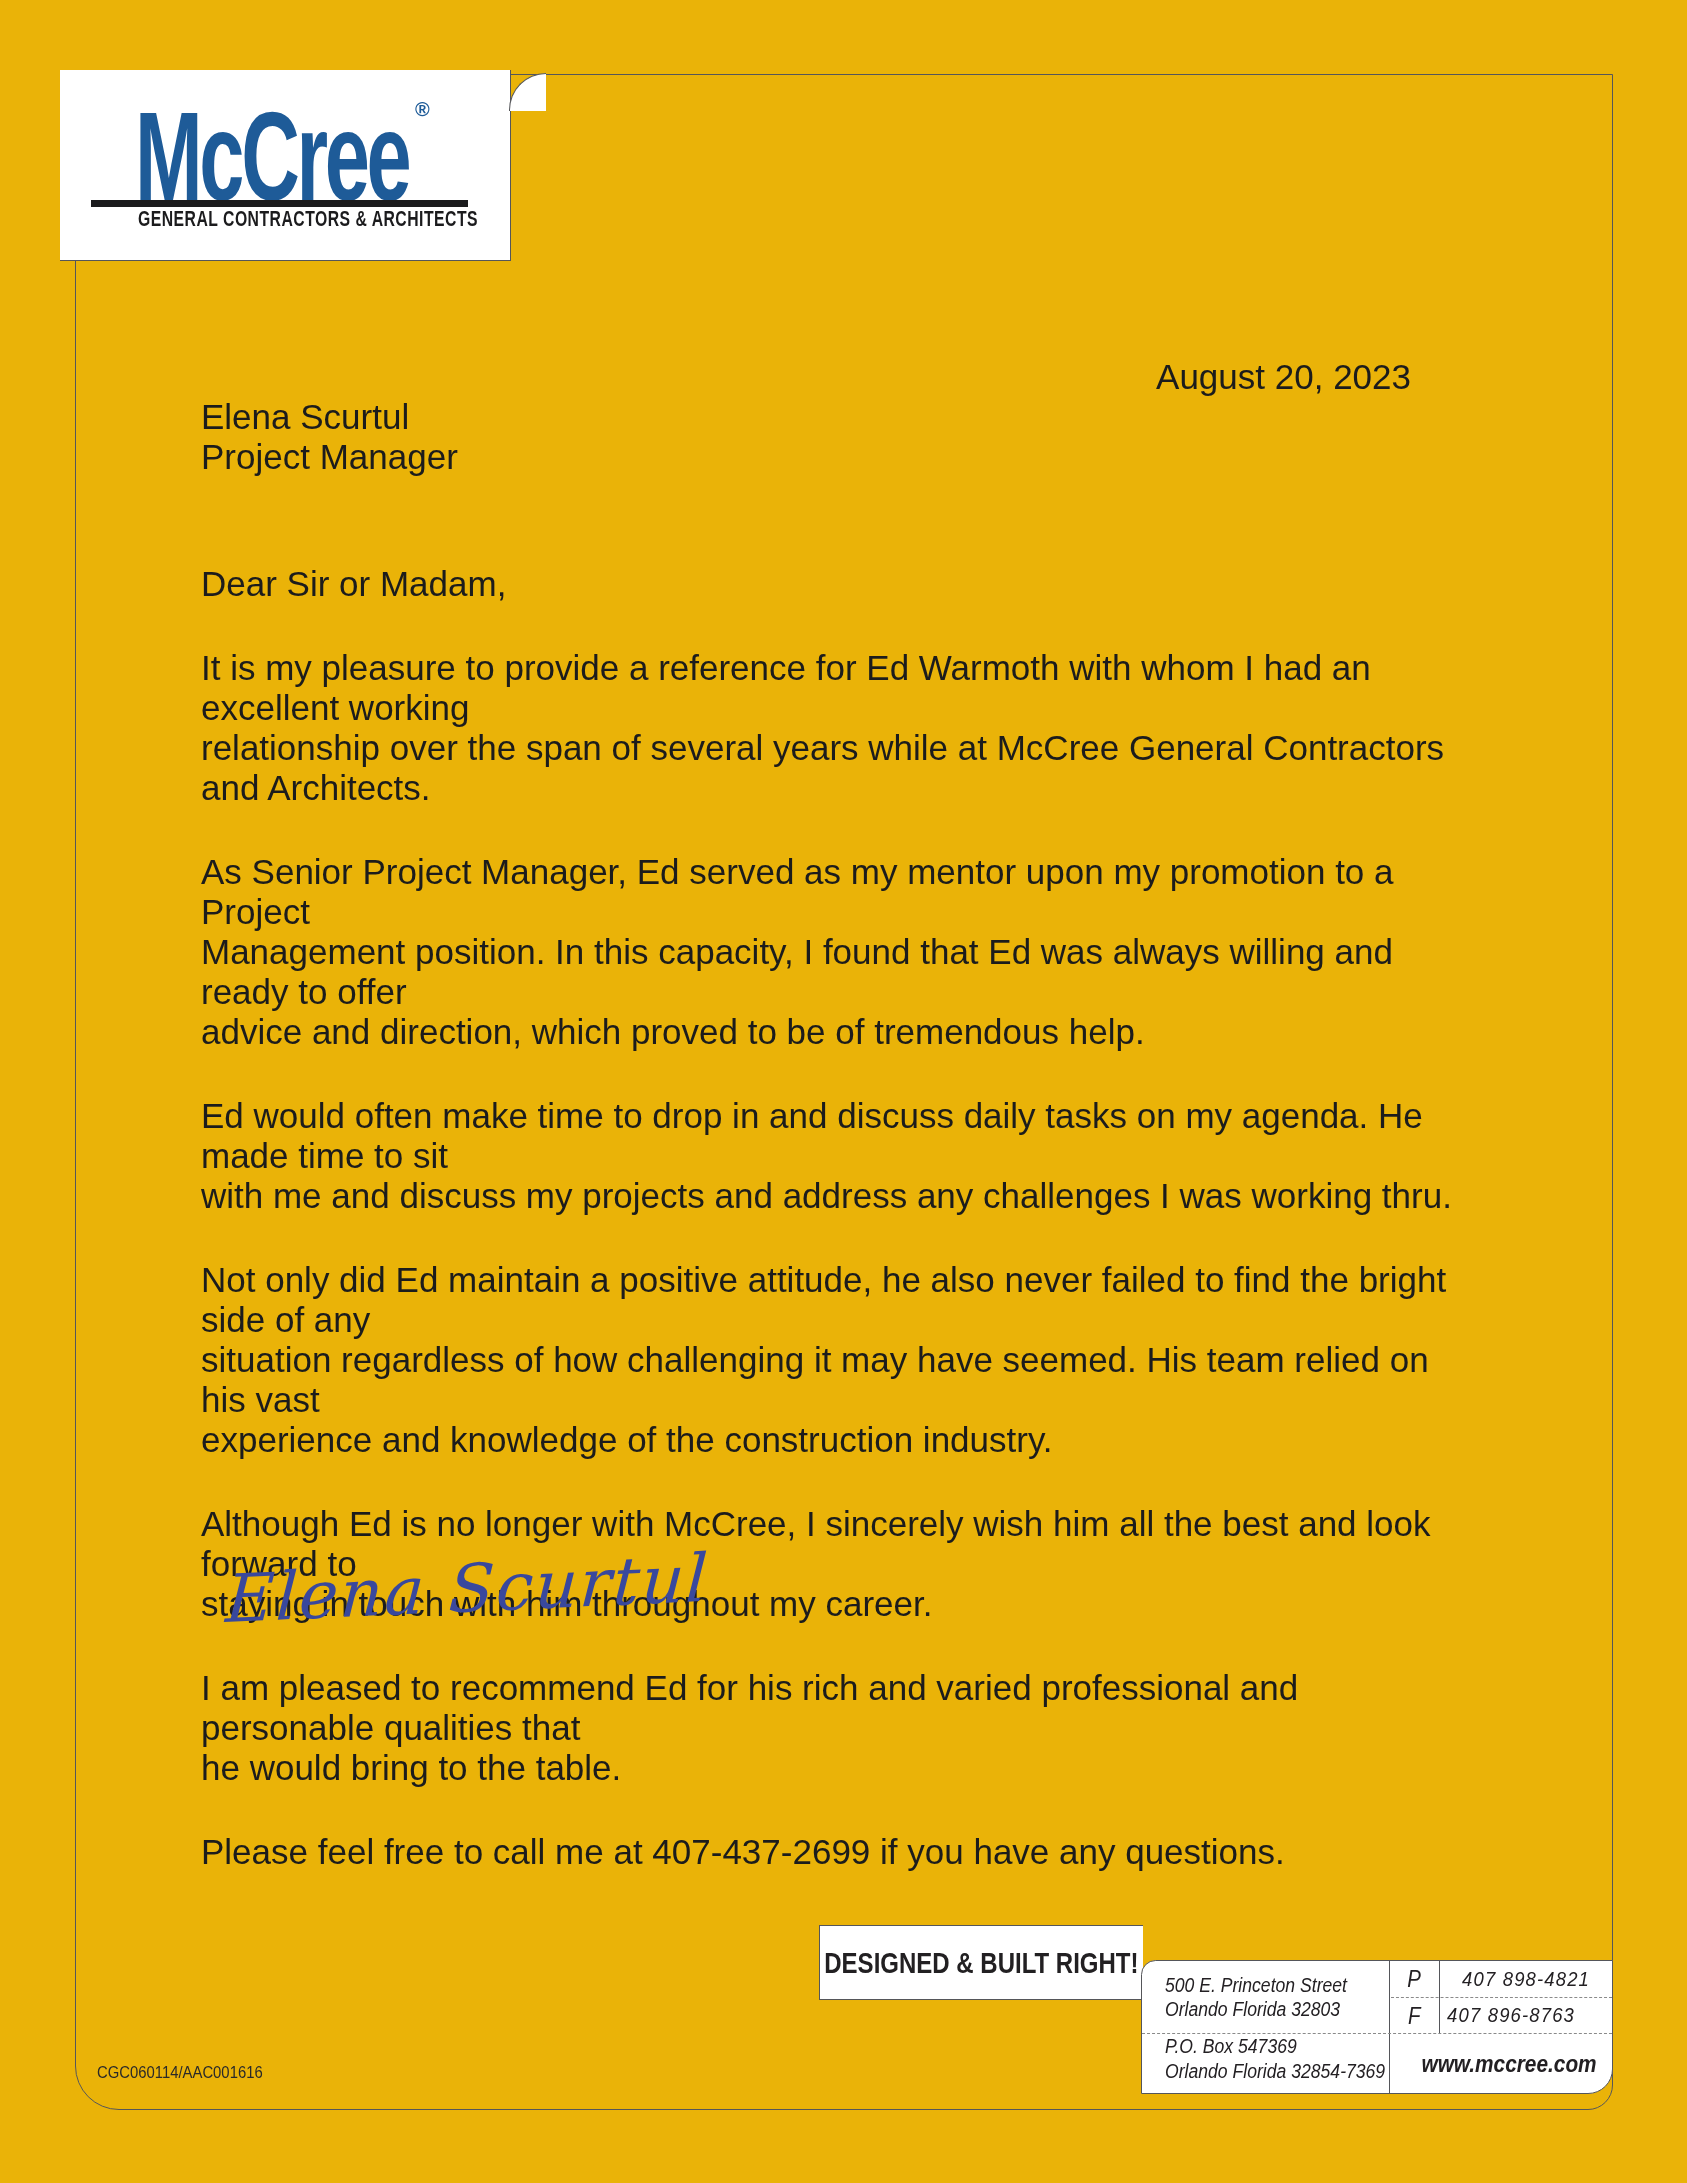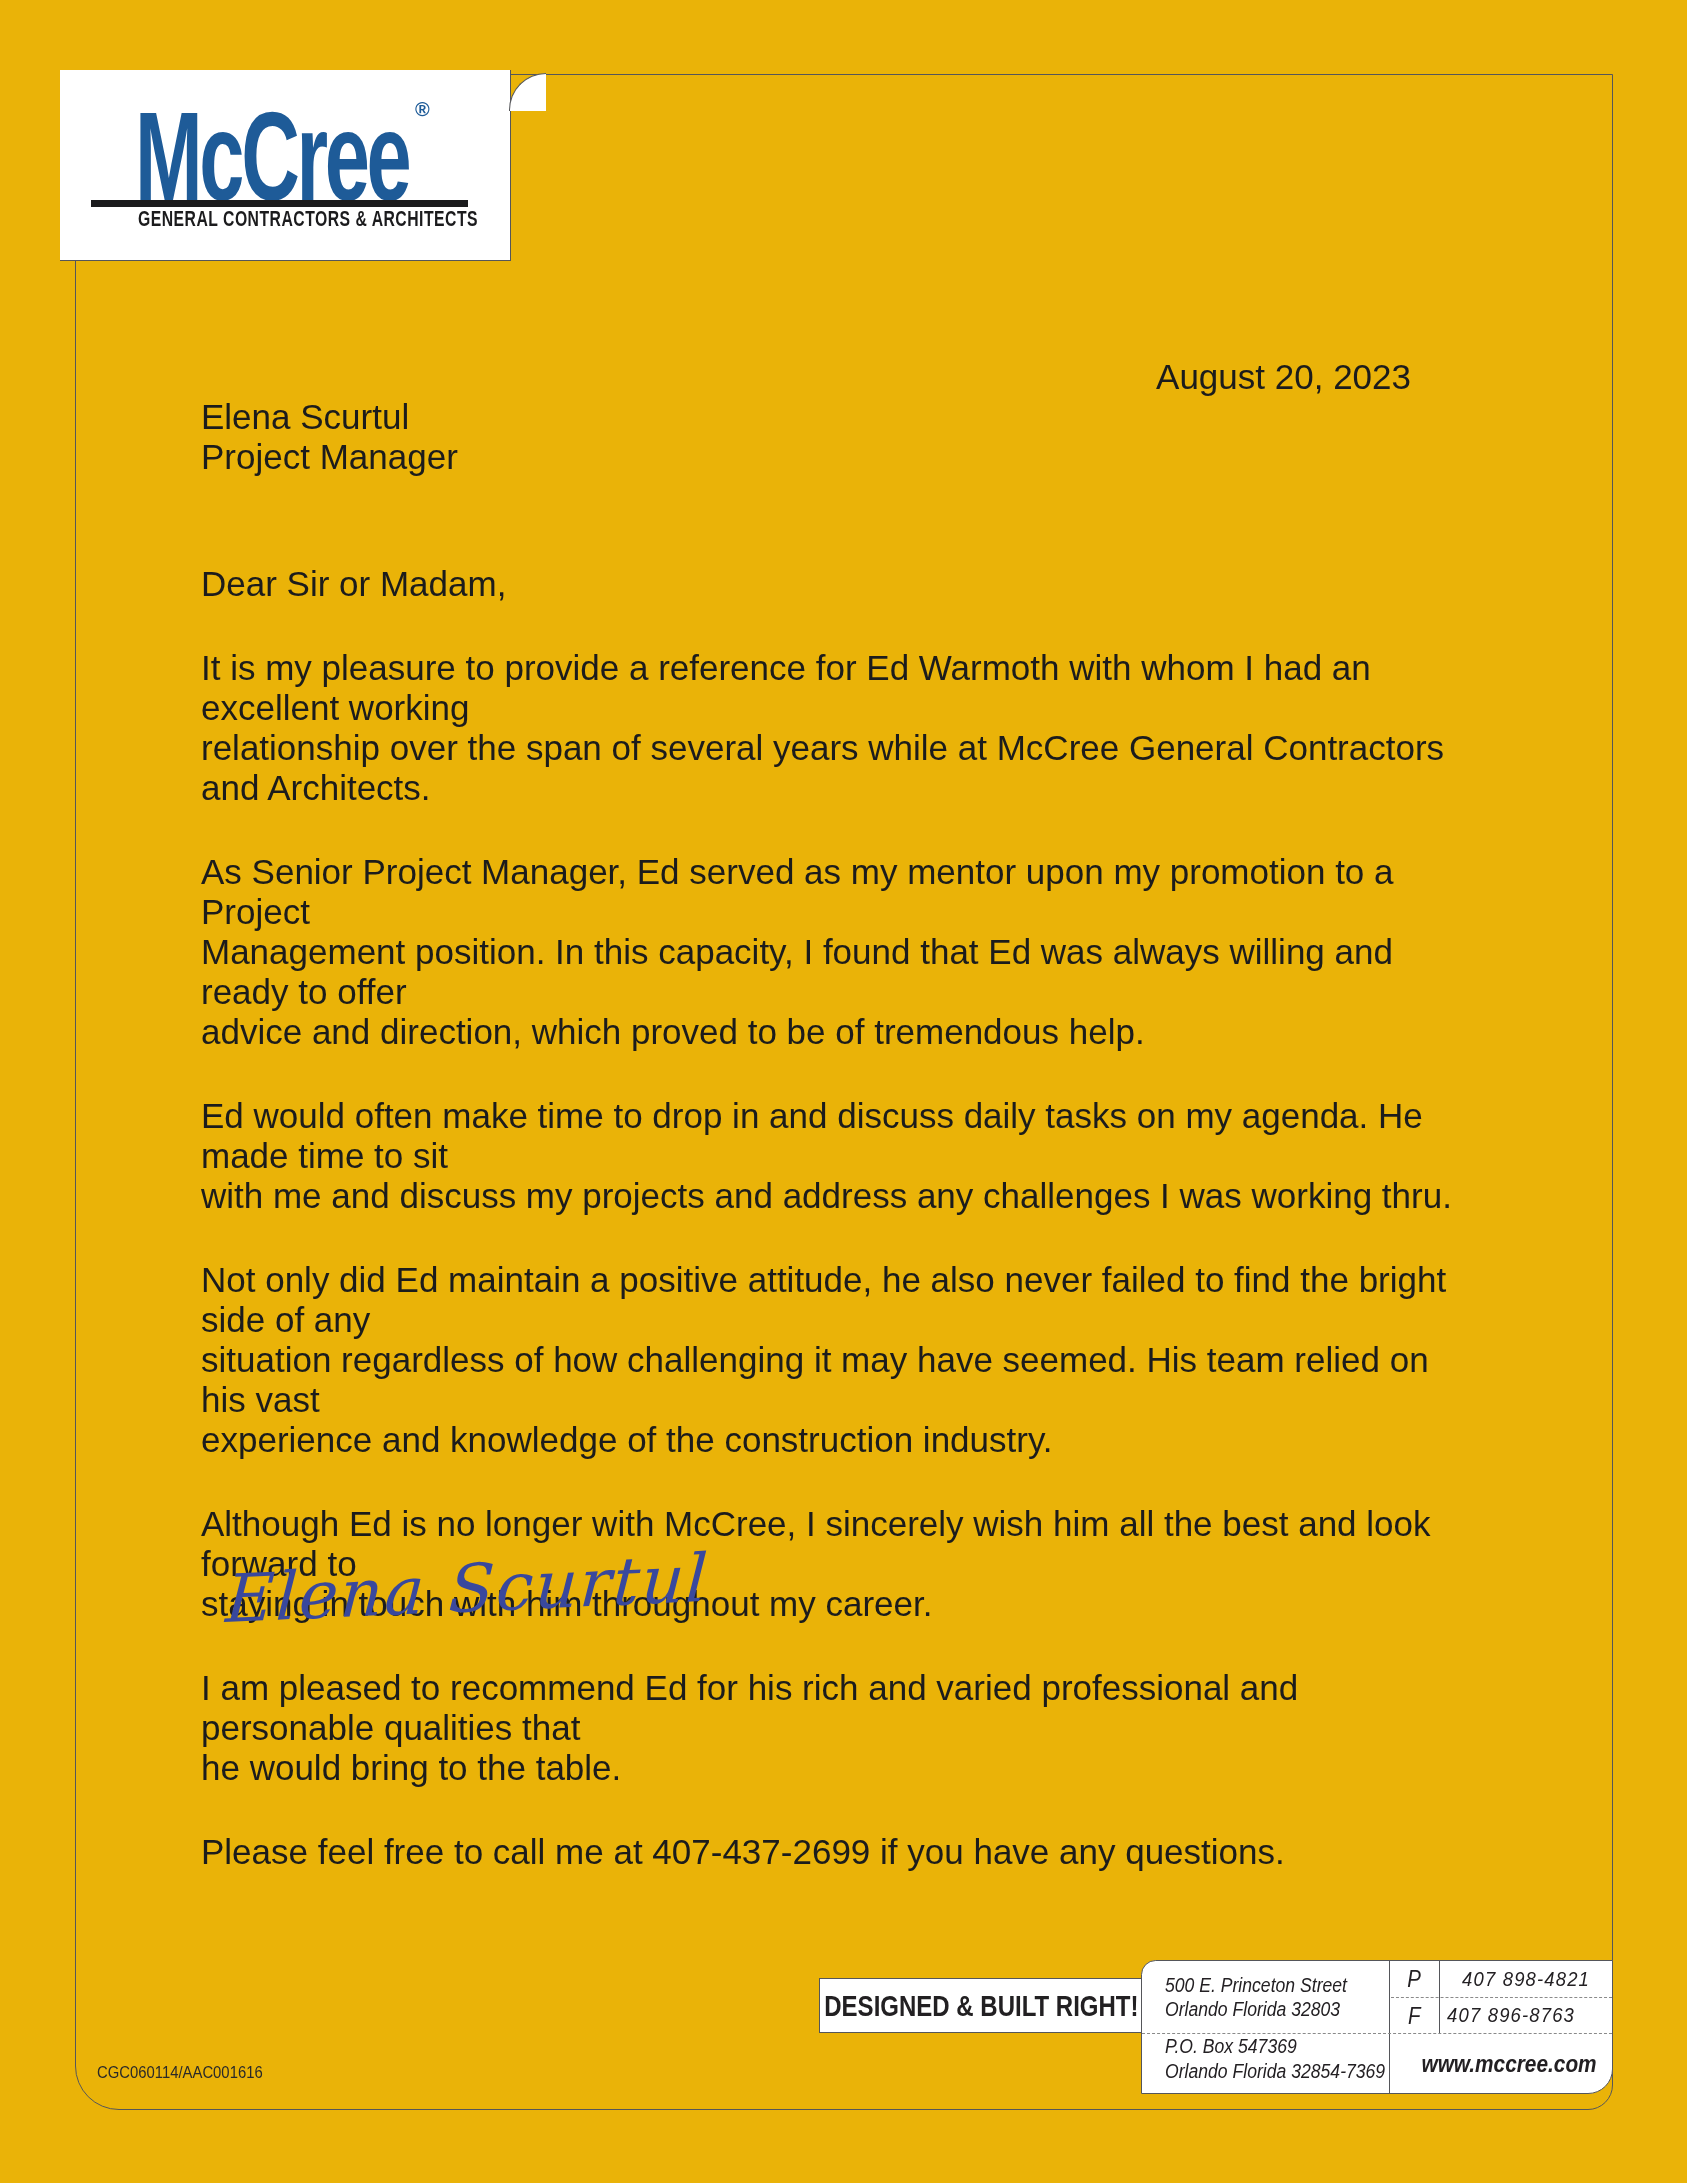--- a/index.html
+++ b/index.html
@@ -51,21 +51,21 @@
     font-family:"DejaVu Serif", serif; font-style:italic;
     font-size:66px; line-height:73px; color:#39489d; letter-spacing:2px;
     transform:rotate(-2.5deg) skewX(-6deg); transform-origin:left bottom; white-space:nowrap;
   }
   
   .license {
     position:absolute; left:97px; top:2063px; font-size:16.5px; line-height:18.5px;
     color:#2a2a2a; transform:scaleX(0.9); transform-origin:left top; white-space:nowrap;
   }
   .slogan-box {
-    position:absolute; left:819px; top:1978px; width:324px; height:55px;
+    position:absolute; left:819px; top:1925px; width:324px; height:75px;
     background:#ffffff; border:1.3px solid #55565a; border-right:none;
     display:flex; align-items:center; justify-content:center;
   }
   .slogan-text {
     font-size:30px; font-weight:bold; color:#222022; letter-spacing:0px;
     transform:scaleX(0.80); white-space:nowrap;
   }
   .footer-panel {
     position:absolute; left:1141px; top:1960px; width:472px; height:134px;
     background:#ffffff; border:1.3px solid #55565a; border-radius:14.6px 0 25px 0;font-style:italic;

